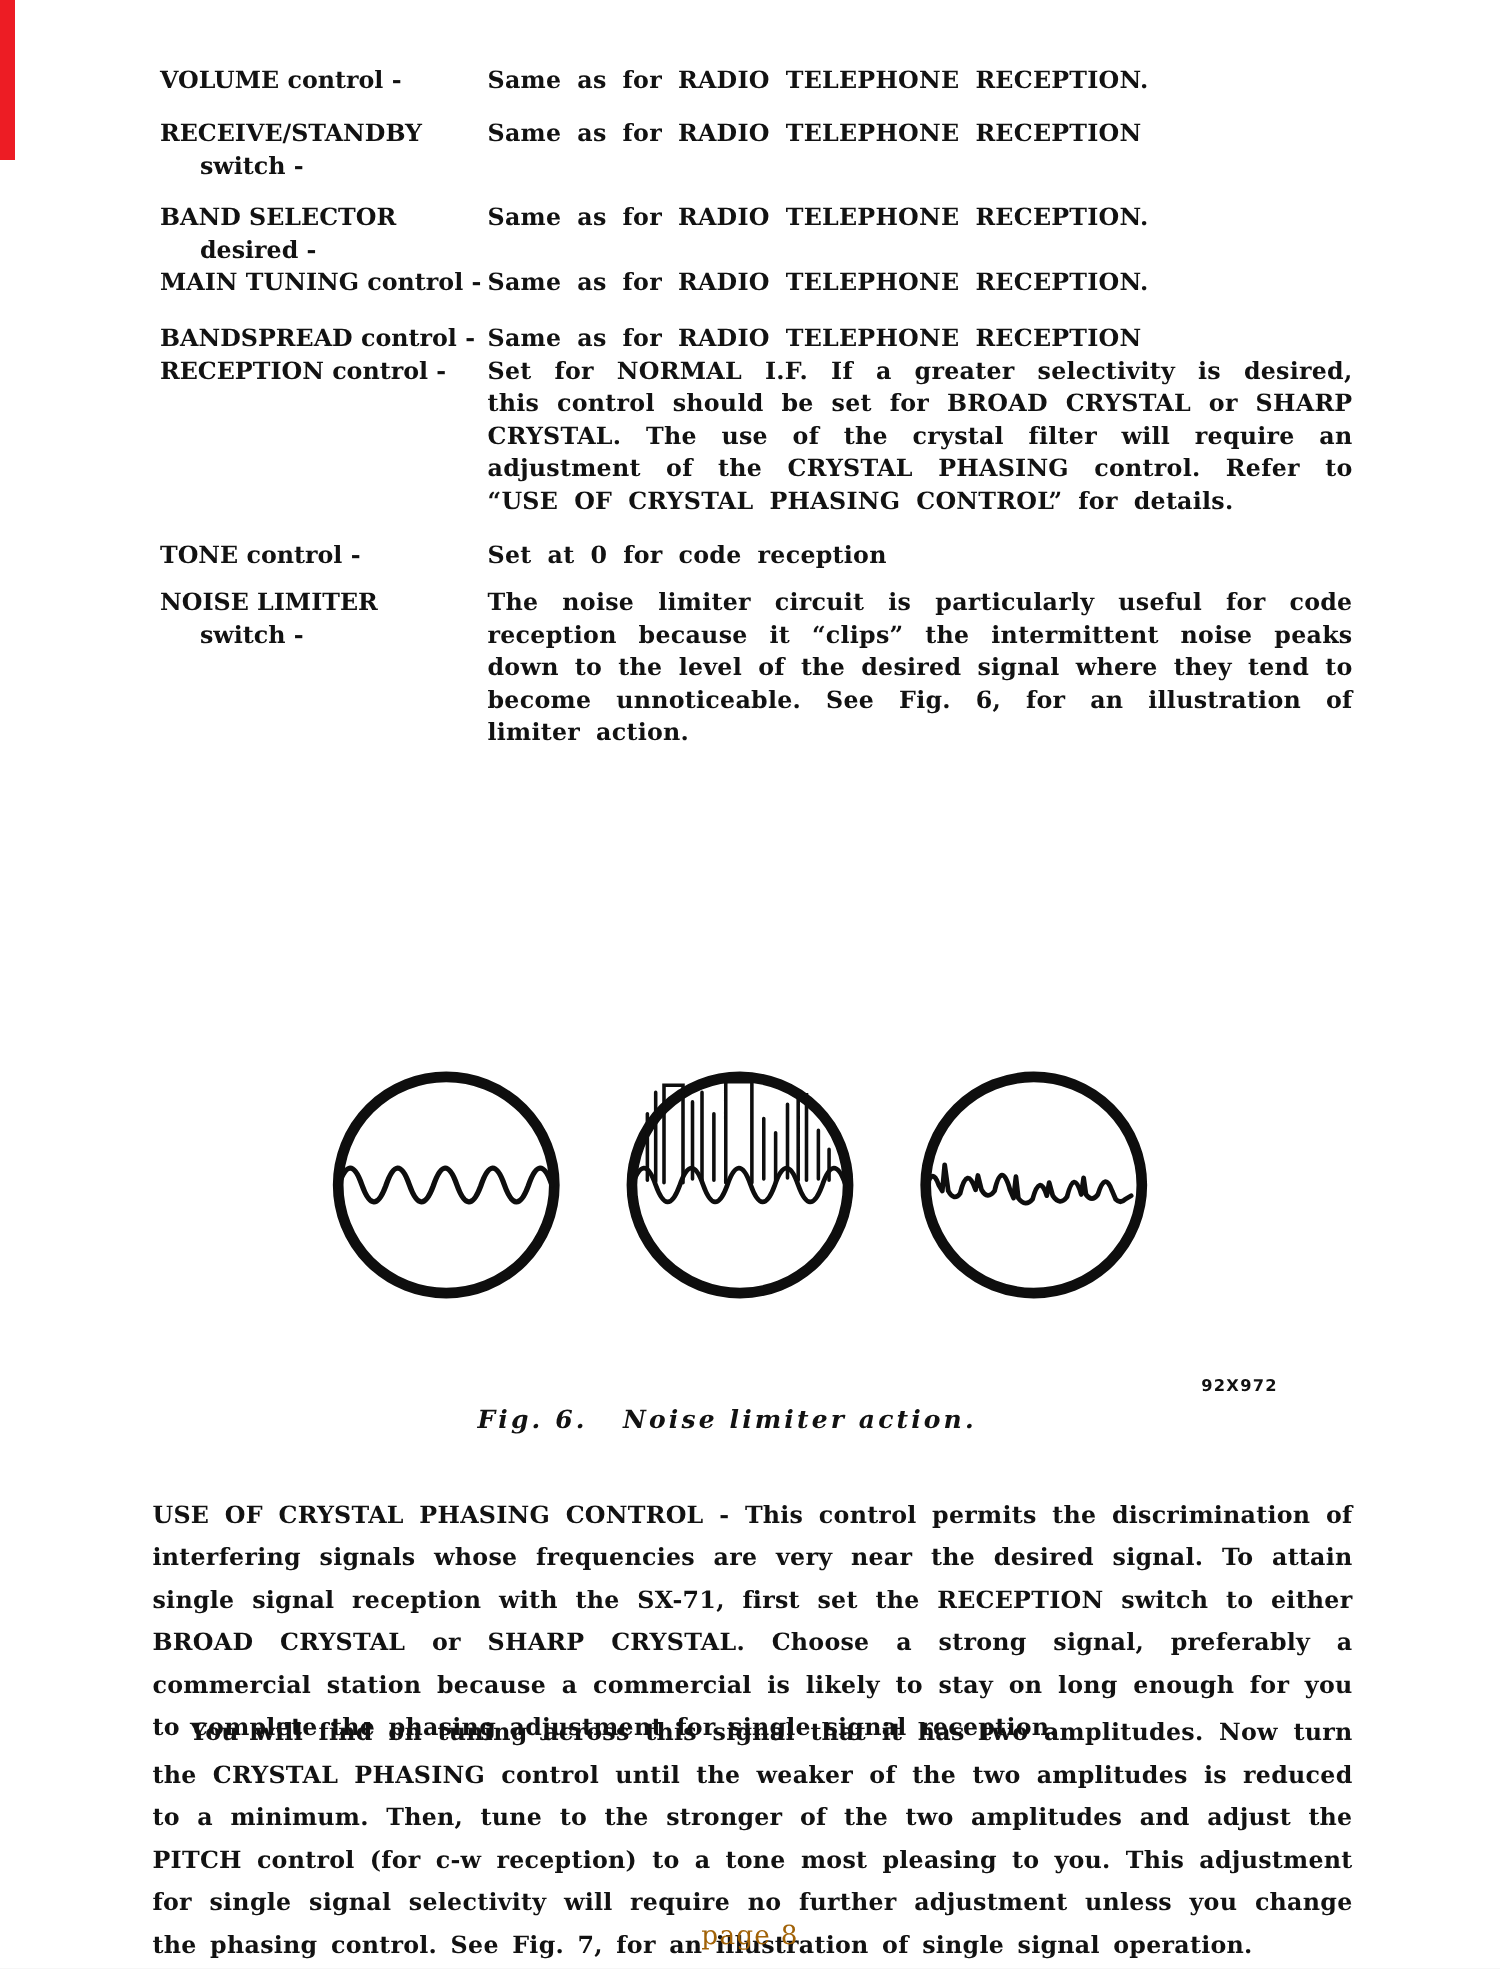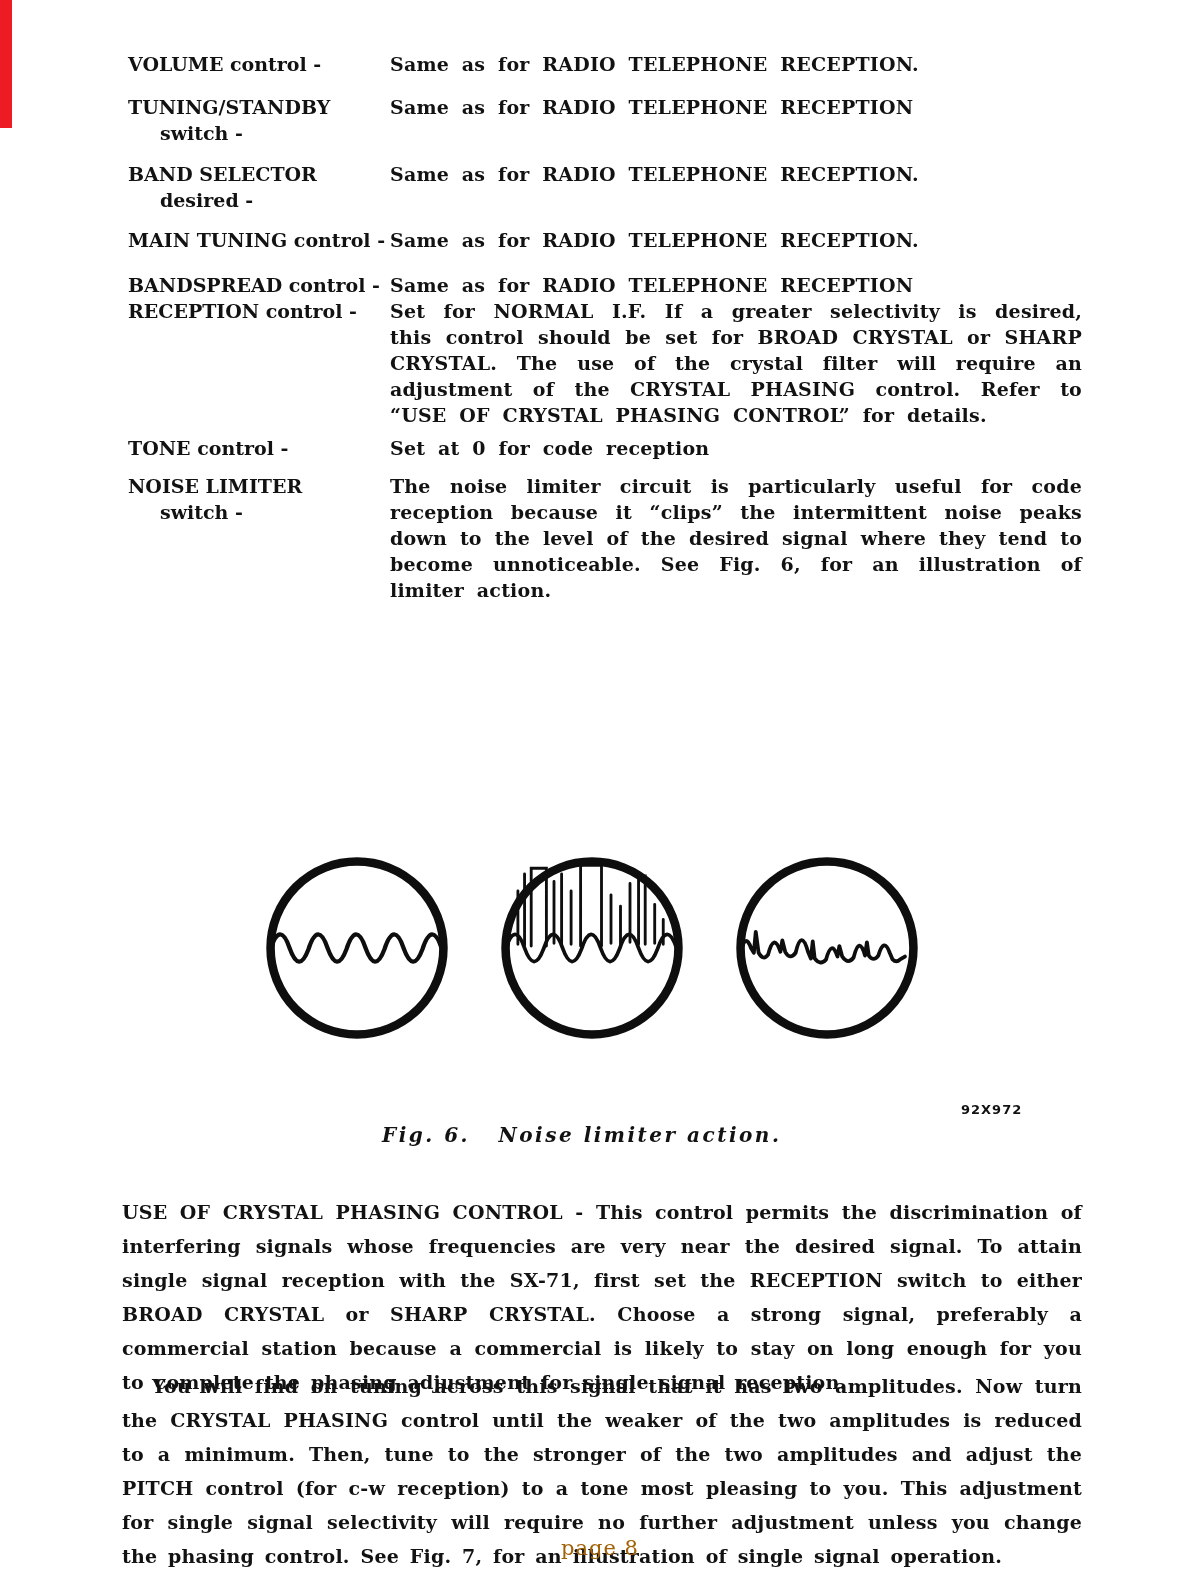--- a/index.html
+++ b/index.html
@@ -7,24 +7,24 @@
     position:relative; width:1200px; height:1575px; background:#ffffff;
     font-family:"DejaVu Serif", serif; font-weight:700; color:#121212;
     overflow:hidden; margin:0 auto;
   }
   .red-bar{position:absolute; left:0; top:0; width:12px; height:128px;}
   
   .controls{position:absolute; left:128px; top:51px; width:954px;}
   .row{display:flex; align-items:flex-start;}
   .row:nth-of-type(1){margin-bottom:17px}
   .row:nth-of-type(2){margin-bottom:15px}
-  .row:nth-of-type(3){margin-bottom:14px}
+  .row:nth-of-type(3){}
   .row:nth-of-type(4){margin-bottom:19px}
   .row:nth-of-type(5){}
-  .row:nth-of-type(6){margin-bottom:7px}
+  .row:nth-of-type(6){margin-bottom:17px}
   .row:nth-of-type(7){margin-bottom:12px}
   .row:nth-of-type(8){margin-bottom:8px}
   .term{flex:none; width:262px; font-size:19px; line-height:26px;}
   .term2{padding-left:32px;}
   .term2:empty{display:none;}
   .desc{flex:1; font-size:19px; line-height:26px; text-align:justify; word-spacing:6px; letter-spacing:0.2px;}
   
   .circles{position:absolute; left:262px; top:853px; display:flex; gap:45px;}
   .scope{width:190px; height:190px; display:block;}
   .fig-code{position:absolute; left:961px; top:1102px; font-family:"DejaVu Sans", sans-serif;
@@ -51,21 +51,21 @@
     <div class="row">
       <div class="term">
         <div>VOLUME control -</div>
 
       </div>
       <div class="desc">Same as for RADIO TELEPHONE RECEPTION.</div>
     </div>
 
     <div class="row">
       <div class="term">
-        <div>TUNING/STANDBY</div>
+        <div>RECEIVE/STANDBY</div>
         <div class="term2">switch -</div>
       </div>
       <div class="desc">Same as for RADIO TELEPHONE RECEPTION</div>
     </div>
 
     <div class="row">
       <div class="term">
         <div>BAND SELECTOR</div>
         <div class="term2">desired -</div>
       </div>

